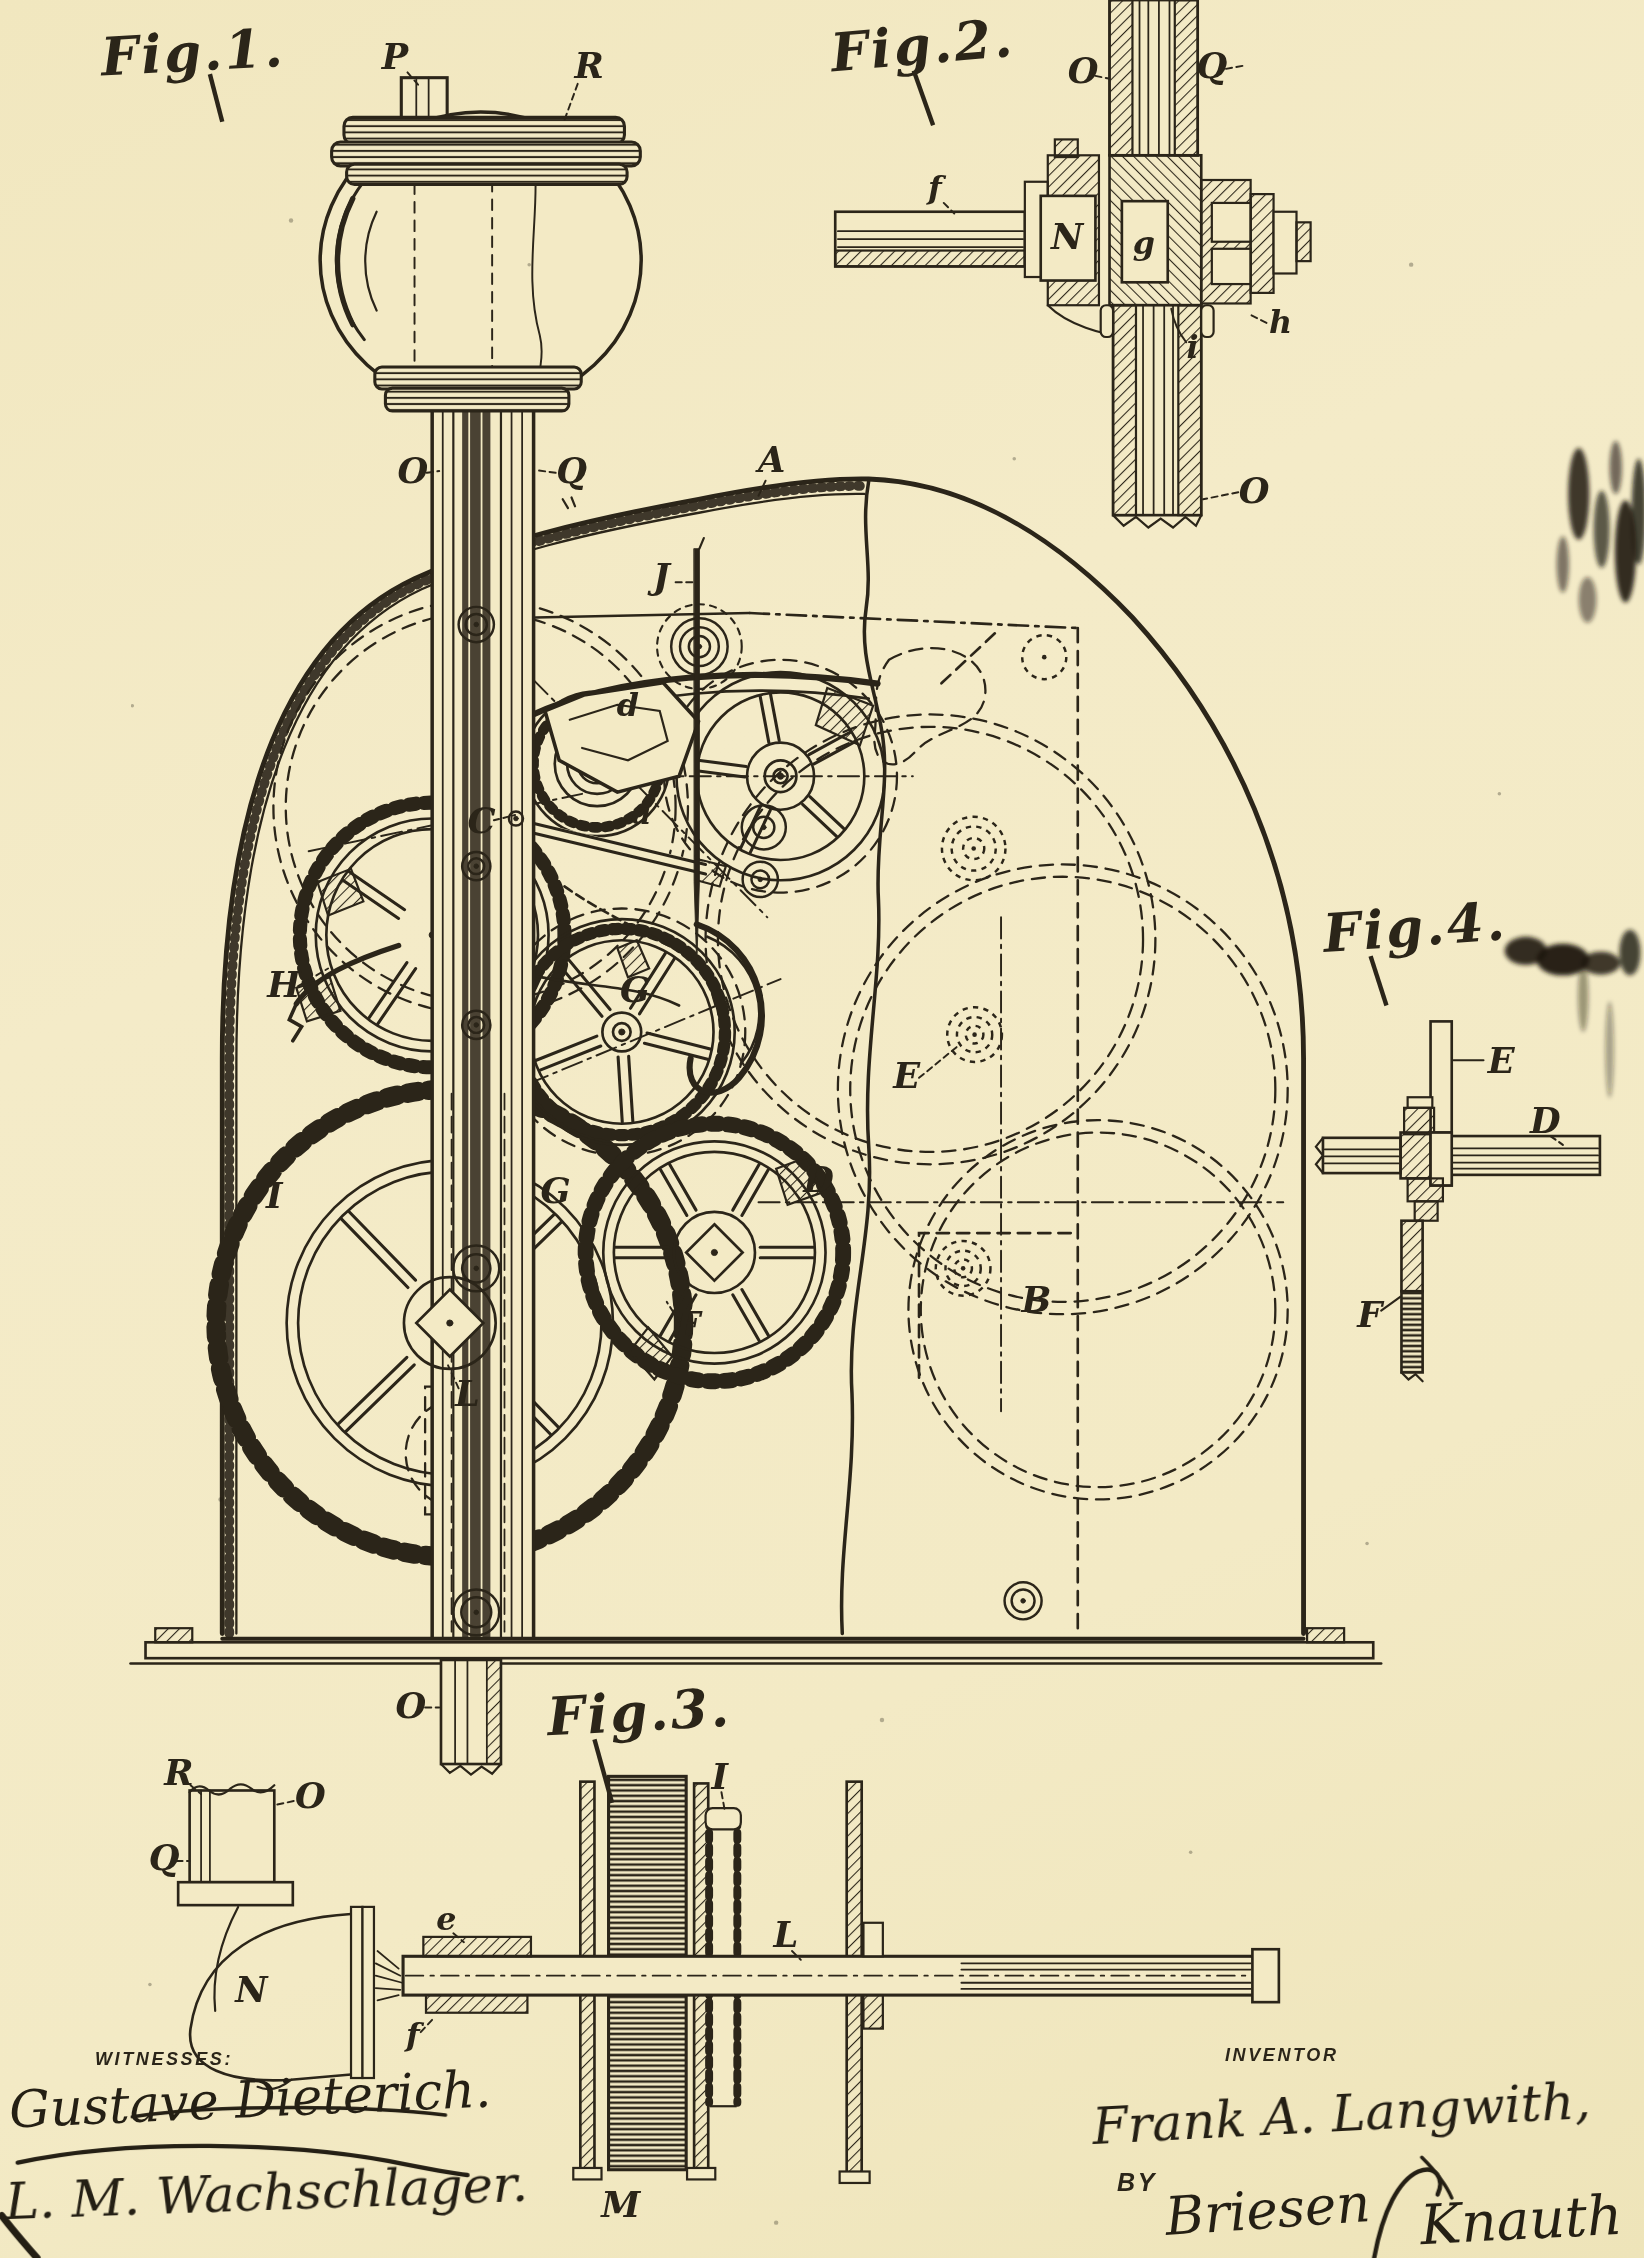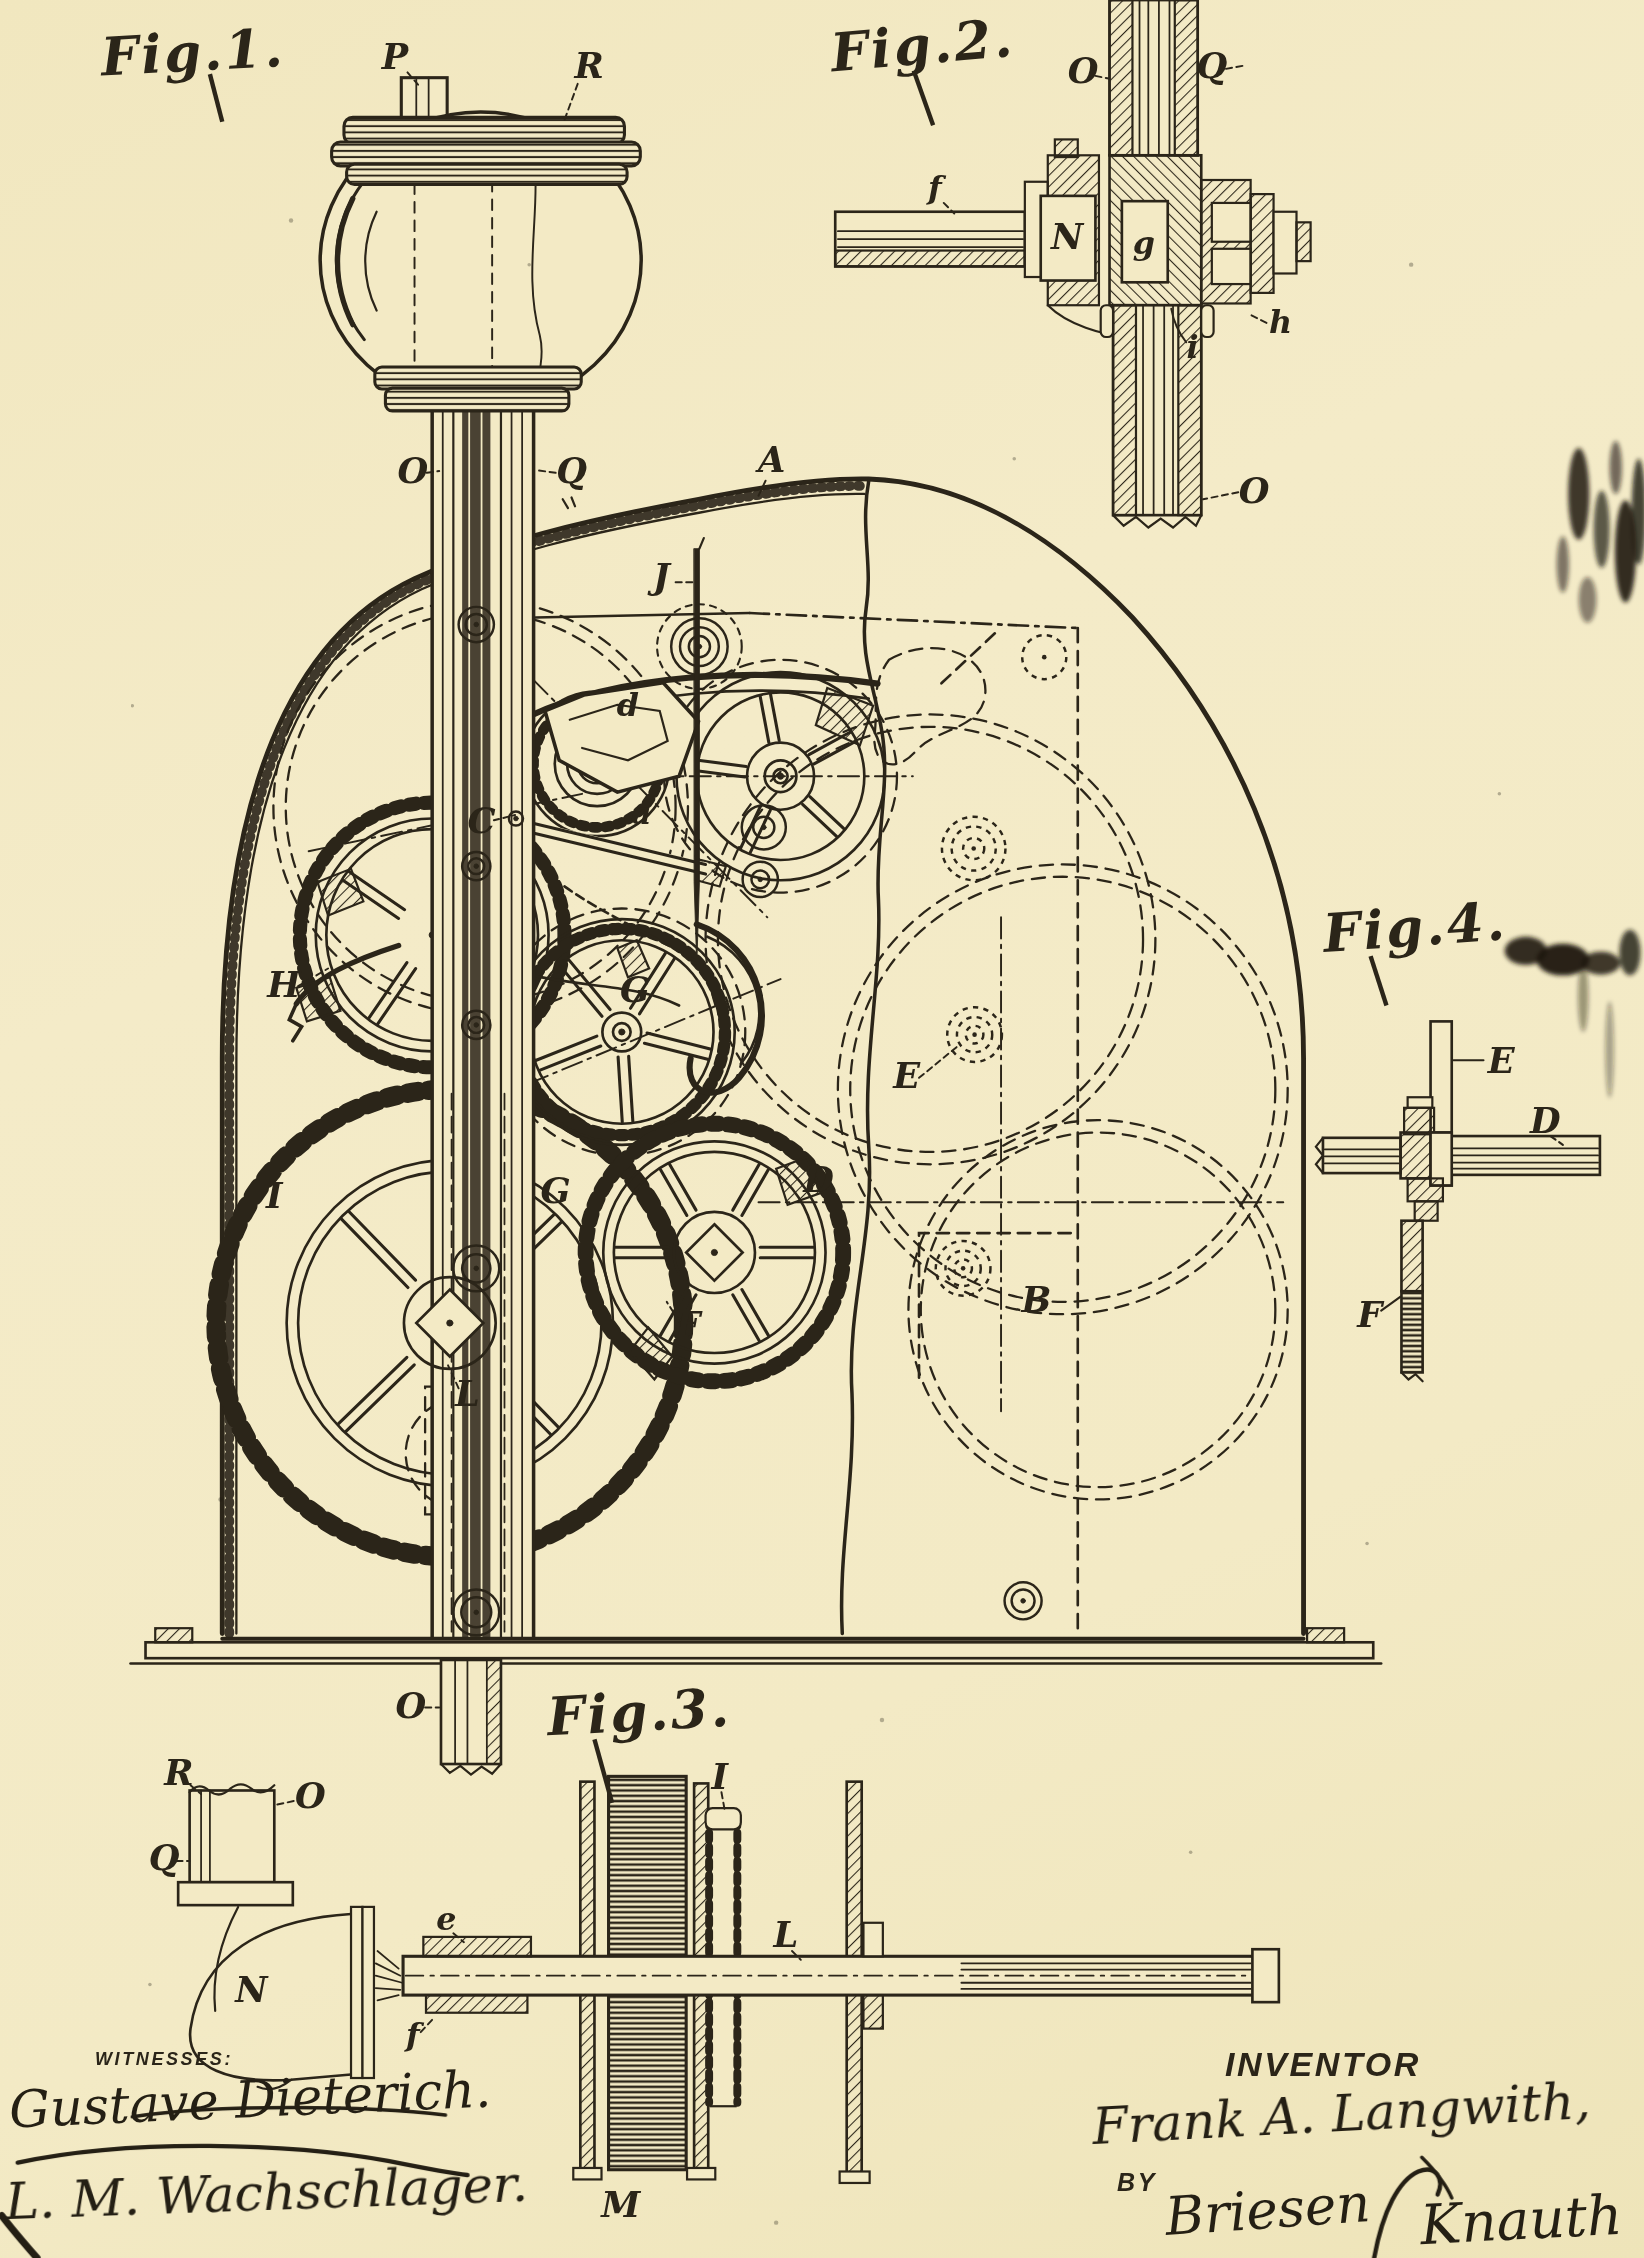--- a/index.html
+++ b/index.html
@@ -630,20 +630,20 @@
     <text class="t-cap" x="1702" y="1216">E</text>
     <text class="t-cap" x="1752" y="1284">D</text>
     <text class="t-cap" x="1553" y="1504">F</text>
   </g>
 </svg>
 
 <div class="caps" style="left:95px;top:2049px;font-size:18px;">WITNESSES:</div>
 <div class="hand" style="left:8.8px;top:2070px;font-size:51px;transform:rotate(-2.5deg);">Gustave Dieterich.</div>
 <div class="hand" style="left:5.3px;top:2163px;font-size:51px;transform:rotate(-2deg);">L. M. Wachschlager.</div>
 
-<div class="caps" style="left:1225px;top:2045px;font-size:34px;">INVENTOR</div>
+<div class="caps" style="left:1225px;top:2045px;font-size:18px;">INVENTOR</div>
 <div class="hand" style="left:1092px;top:2084px;font-size:51px;transform:rotate(-3deg);">Frank A. Langwith,</div>
 <div class="caps" style="left:1117px;top:2168px;font-size:25px;">BY</div>
 <div class="hand" style="left:1165px;top:2179px;font-size:53px;transform:rotate(-4deg);">Briesen</div>
 <div class="hand" style="left:1420px;top:2188px;font-size:55px;transform:rotate(-3deg);">Knauth</div>
 
 </div>
 
 
 </body></html>

